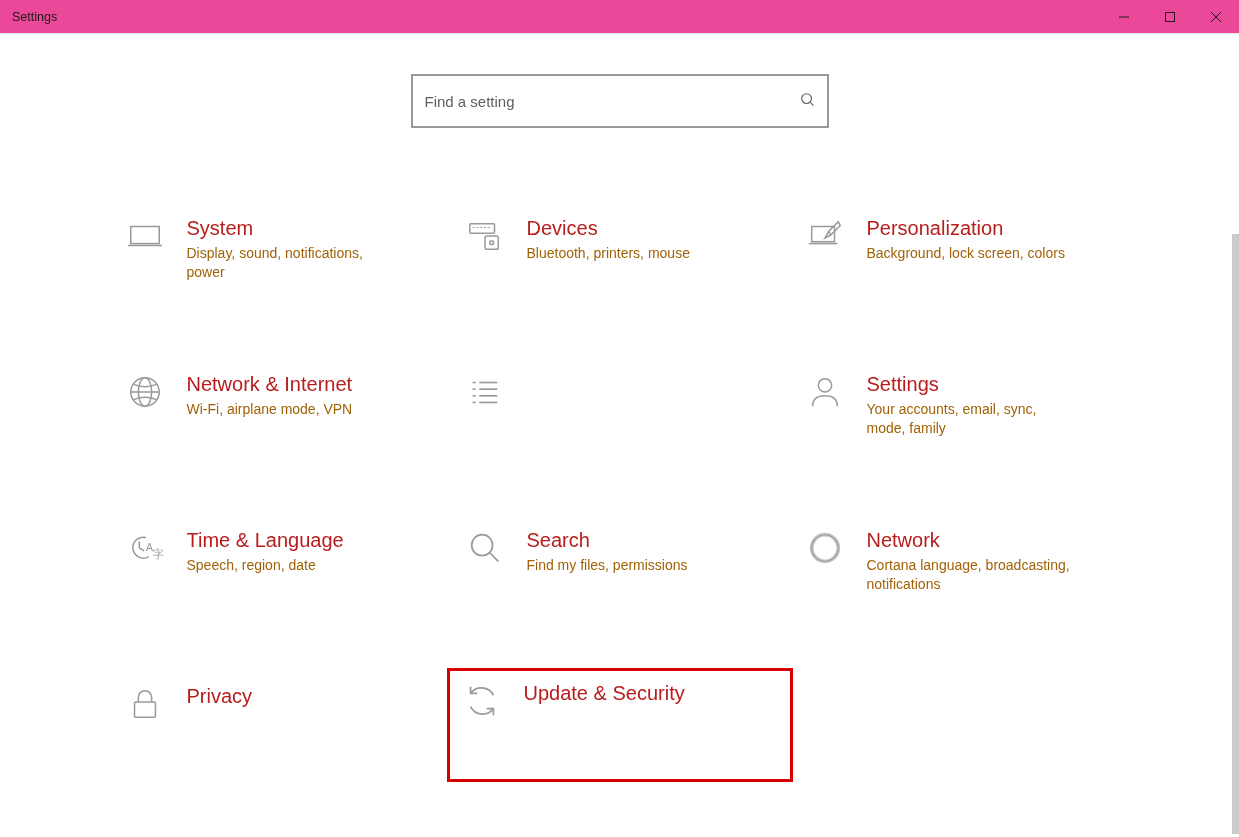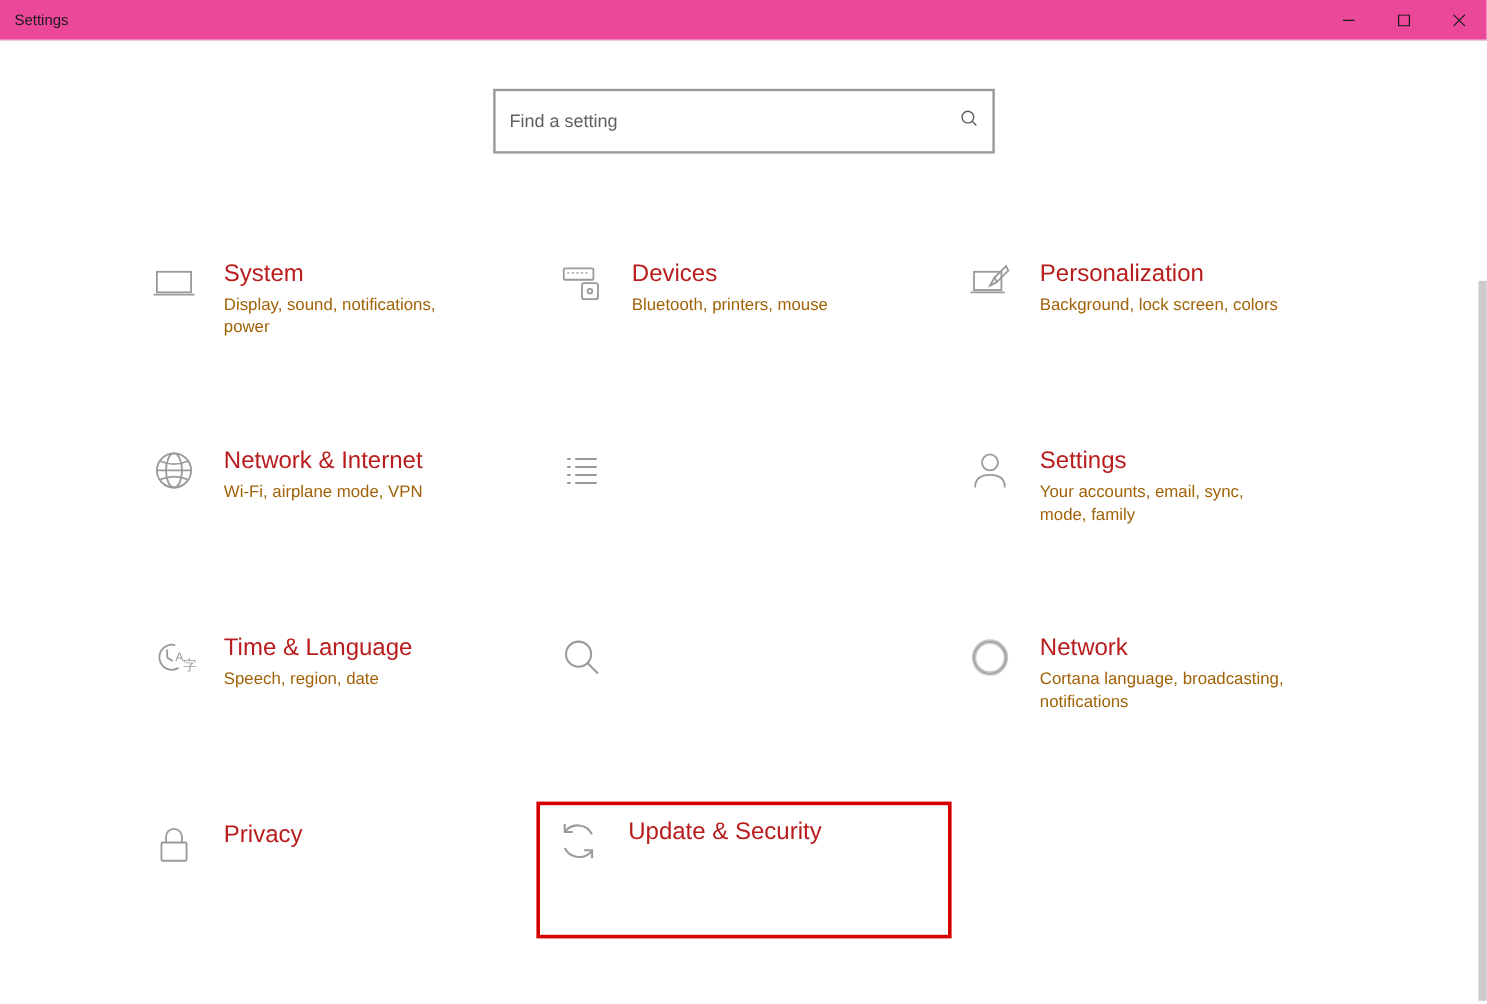--- a/index.html
+++ b/index.html
@@ -267,20 +267,24 @@
 
 
 
     <div class="category">
       <div class="category-icon">
         <svg viewBox="0 0 40 40" fill="none" stroke="currentColor" stroke-width="1.8">
             <circle cx="17" cy="17" r="11"></circle>
             <line x1="25" y1="25" x2="34" y2="34"></line>
           </svg>
       </div>
+      <div class="category-text">
+        <div class="category-title">Search</div>
+        <div class="category-desc">Find my files, permissions</div>
+      </div>
     </div>
 
     <div class="category">
       <div class="category-icon">
         <svg viewBox="0 0 40 40" fill="none" stroke="currentColor">
             <circle cx="20" cy="20" r="14" stroke-width="4" opacity="0.55"></circle>
             <circle cx="20" cy="20" r="14" stroke-width="1.2"></circle>
           </svg>
       </div>
       <div class="category-text">

